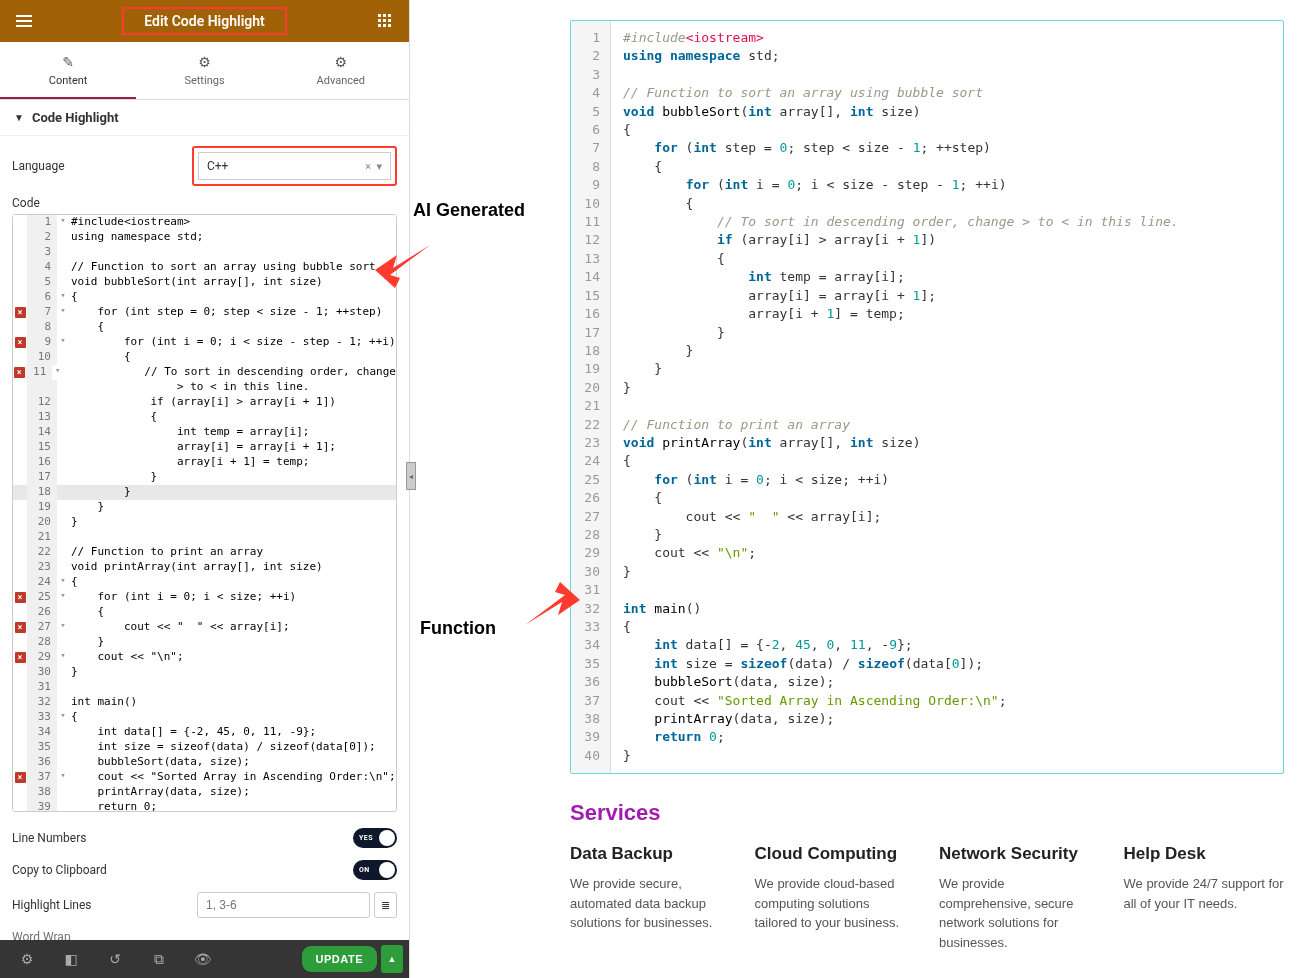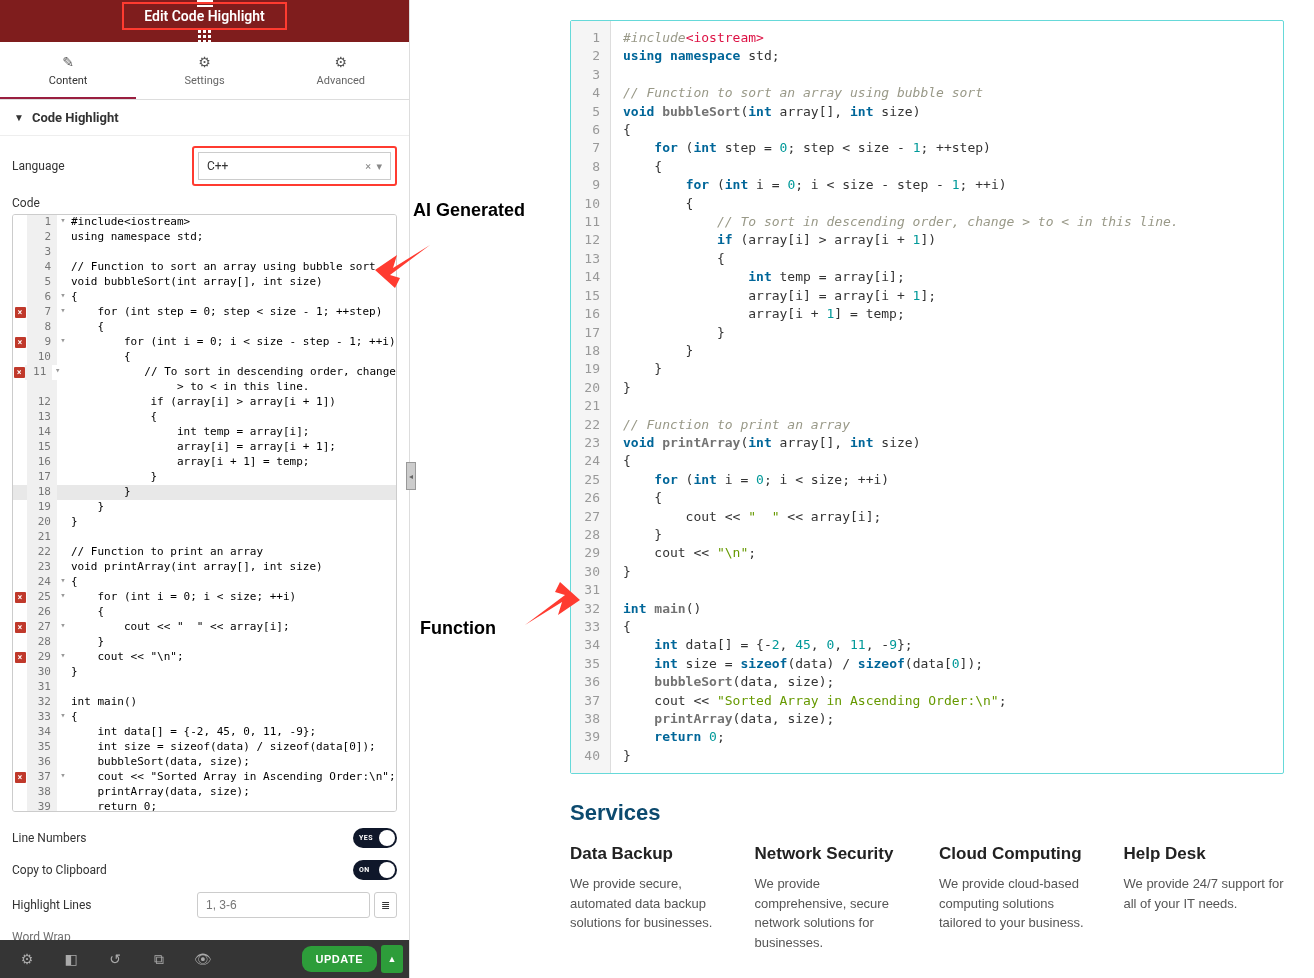--- a/index.html
+++ b/index.html
@@ -1,18 +1,18 @@
 <!DOCTYPE html>
 <html><head>
 <meta charset="utf-8">
 <style>
 * { box-sizing: border-box; margin: 0; padding: 0; }
 body { font-family: -apple-system, BlinkMacSystemFont, "Segoe UI", Roboto, sans-serif; font-size: 13px; color: #333; background: #fff; width: 1314px; height: 978px; overflow: hidden; position: relative; }
 .left-panel { position: absolute; left: 0; top: 0; width: 410px; height: 978px; display: flex; flex-direction: column; border-right: 1px solid #ddd; }
-.header-bar { background: #7f1d1d; height: 42px; display: flex; align-items: center; justify-content: space-between; color: #fff; padding: 0 8px; flex-direction: column; }
+.header-bar { background: #a16207; height: 42px; display: flex; align-items: center; justify-content: space-between; color: #fff; padding: 0 8px; }
 .hamburger { width: 32px; height: 32px; display: flex; align-items: center; justify-content: center; cursor: pointer; }
 .hamburger-line { width: 16px; height: 2px; background: #fff; position: relative; }
 .hamburger-line::before, .hamburger-line::after { content: ''; position: absolute; width: 16px; height: 2px; background: #fff; left: 0; }
 .hamburger-line::before { top: -5px; } .hamburger-line::after { top: 5px; }
 .grid-icon { width: 32px; height: 32px; display: flex; align-items: center; justify-content: center; cursor: pointer; }
 .header-title { font-size: 14px; font-weight: 600; border: 2px solid #ff3b30; padding: 4px 20px; }
 .tabs-row { display: flex; border-bottom: 1px solid #ddd; background: #fff; }
 .tab { flex: 1; text-align: center; padding: 12px 0 10px; font-size: 11px; color: #666; cursor: pointer; border-bottom: 2px solid transparent; }
 .tab.active { border-bottom-color: #9a1f40; color: #333; }
 .tab-icon { display: block; margin: 0 auto 4px; font-size: 14px; color: #555; }
@@ -43,26 +43,26 @@
 .tb-btn { width: 42px; height: 28px; display: flex; align-items: center; justify-content: center; color: #aaa; cursor: pointer; font-size: 14px; border-radius: 3px; }
 .tb-spacer { flex: 1; }
 .update-btn { background: #2d9d3a; color: #fff; font-weight: 700; font-size: 11px; padding: 7px 14px; border-radius: 9px; border: none; cursor: pointer; letter-spacing: 0.5px; }
 .update-caret { width: 22px; height: 28px; background: #2d9d3a; color: #fff; display: flex; align-items: center; justify-content: center; border-radius: 3px; margin-left: 2px; font-size: 9px; }
 .right-panel { position: absolute; left: 430px; top: 0; width: 884px; height: 978px; padding: 20px 30px 0 140px; overflow: hidden; }
 .preview-box { border: 1px solid #66d9d9; border-radius: 2px; padding: 0; display: flex; font-family: Menlo, Monaco, monospace; font-size: 13px; line-height: 18.4px; background: #fff; }
 .pv-gutter { background: #f5f5f5; border-right: 1px solid #ddd; padding: 8px 0; text-align: right; color: #999; width: 40px; }
 .pv-gutter div { padding: 0 10px 0 0; }
 .pv-code { padding: 8px 12px; flex: 1; white-space: pre; } .t-inc { color: #d14; }
 .t-kw { color: #006699; font-weight: 700; }
-.t-fn { color: #737373; font-weight: 700; }
+.t-fn { color: #000000; font-weight: 400; }
 .t-num { color: #009999; }
 .t-str { color: #690; }
 .t-cm { color: #998; font-style: italic; }
 .services { margin-top: 26px; }
-.services h2 { font-size: 22px; font-weight: 700; color: #0c4a6e; margin-bottom: 18px; font-family: -apple-system, sans-serif; }
+.services h2 { font-size: 22px; font-weight: 700; color: #a21caf; margin-bottom: 18px; font-family: -apple-system, sans-serif; }
 .svc-grid { display: flex; gap: 24px; }
 .svc-col { flex: 1; }
 .svc-col h3 { font-size: 17px; font-weight: 700; color: #222; margin-bottom: 10px; font-family: -apple-system, sans-serif; }
 .svc-col p { font-size: 13px; color: #555; line-height: 1.5; font-family: -apple-system, sans-serif; }
 .annotation { position: absolute; font-family: Arial, sans-serif; font-size: 18px; font-weight: 900; color: #000000; text-shadow: -1px -1px 0 #fff, 1px -1px 0 #fff, -1px 1px 0 #fff, 1px 1px 0 #fff; pointer-events: none; z-index: 50; }
 .arrow { position: absolute; pointer-events: none; z-index: 49; }
 .scroll-handle { position: absolute; left: 406px; top: 462px; width: 10px; height: 28px; background: #ccc; border: 1px solid #999; display: flex; align-items: center; justify-content: center; font-size: 8px; color: #666; }
 </style>
 </head>
 <body>
@@ -457,26 +457,26 @@
   </div>
 
   <div class="services">
     <h2>Services</h2>
     <div class="svc-grid" id="svc-grid">
         <div class="svc-col">
           <h3>Data Backup</h3>
           <p>We provide secure, automated data backup solutions for businesses.</p>
         </div>
         <div class="svc-col">
+          <h3>Cloud Computing</h3>
+          <p>We provide cloud-based computing solutions tailored to your business.</p>
+        </div>
+        <div class="svc-col">
           <h3>Network Security</h3>
           <p>We provide comprehensive, secure network solutions for businesses.</p>
-        </div>
-        <div class="svc-col">
-          <h3>Cloud Computing</h3>
-          <p>We provide cloud-based computing solutions tailored to your business.</p>
         </div>
         <div class="svc-col">
           <h3>Help Desk</h3>
           <p>We provide 24/7 support for all of your IT needs.</p>
         </div>
       </div>
   </div>
 </div>
 
 <div class="annotation" style="left:413px;top:200px;">AI Generated</div>

